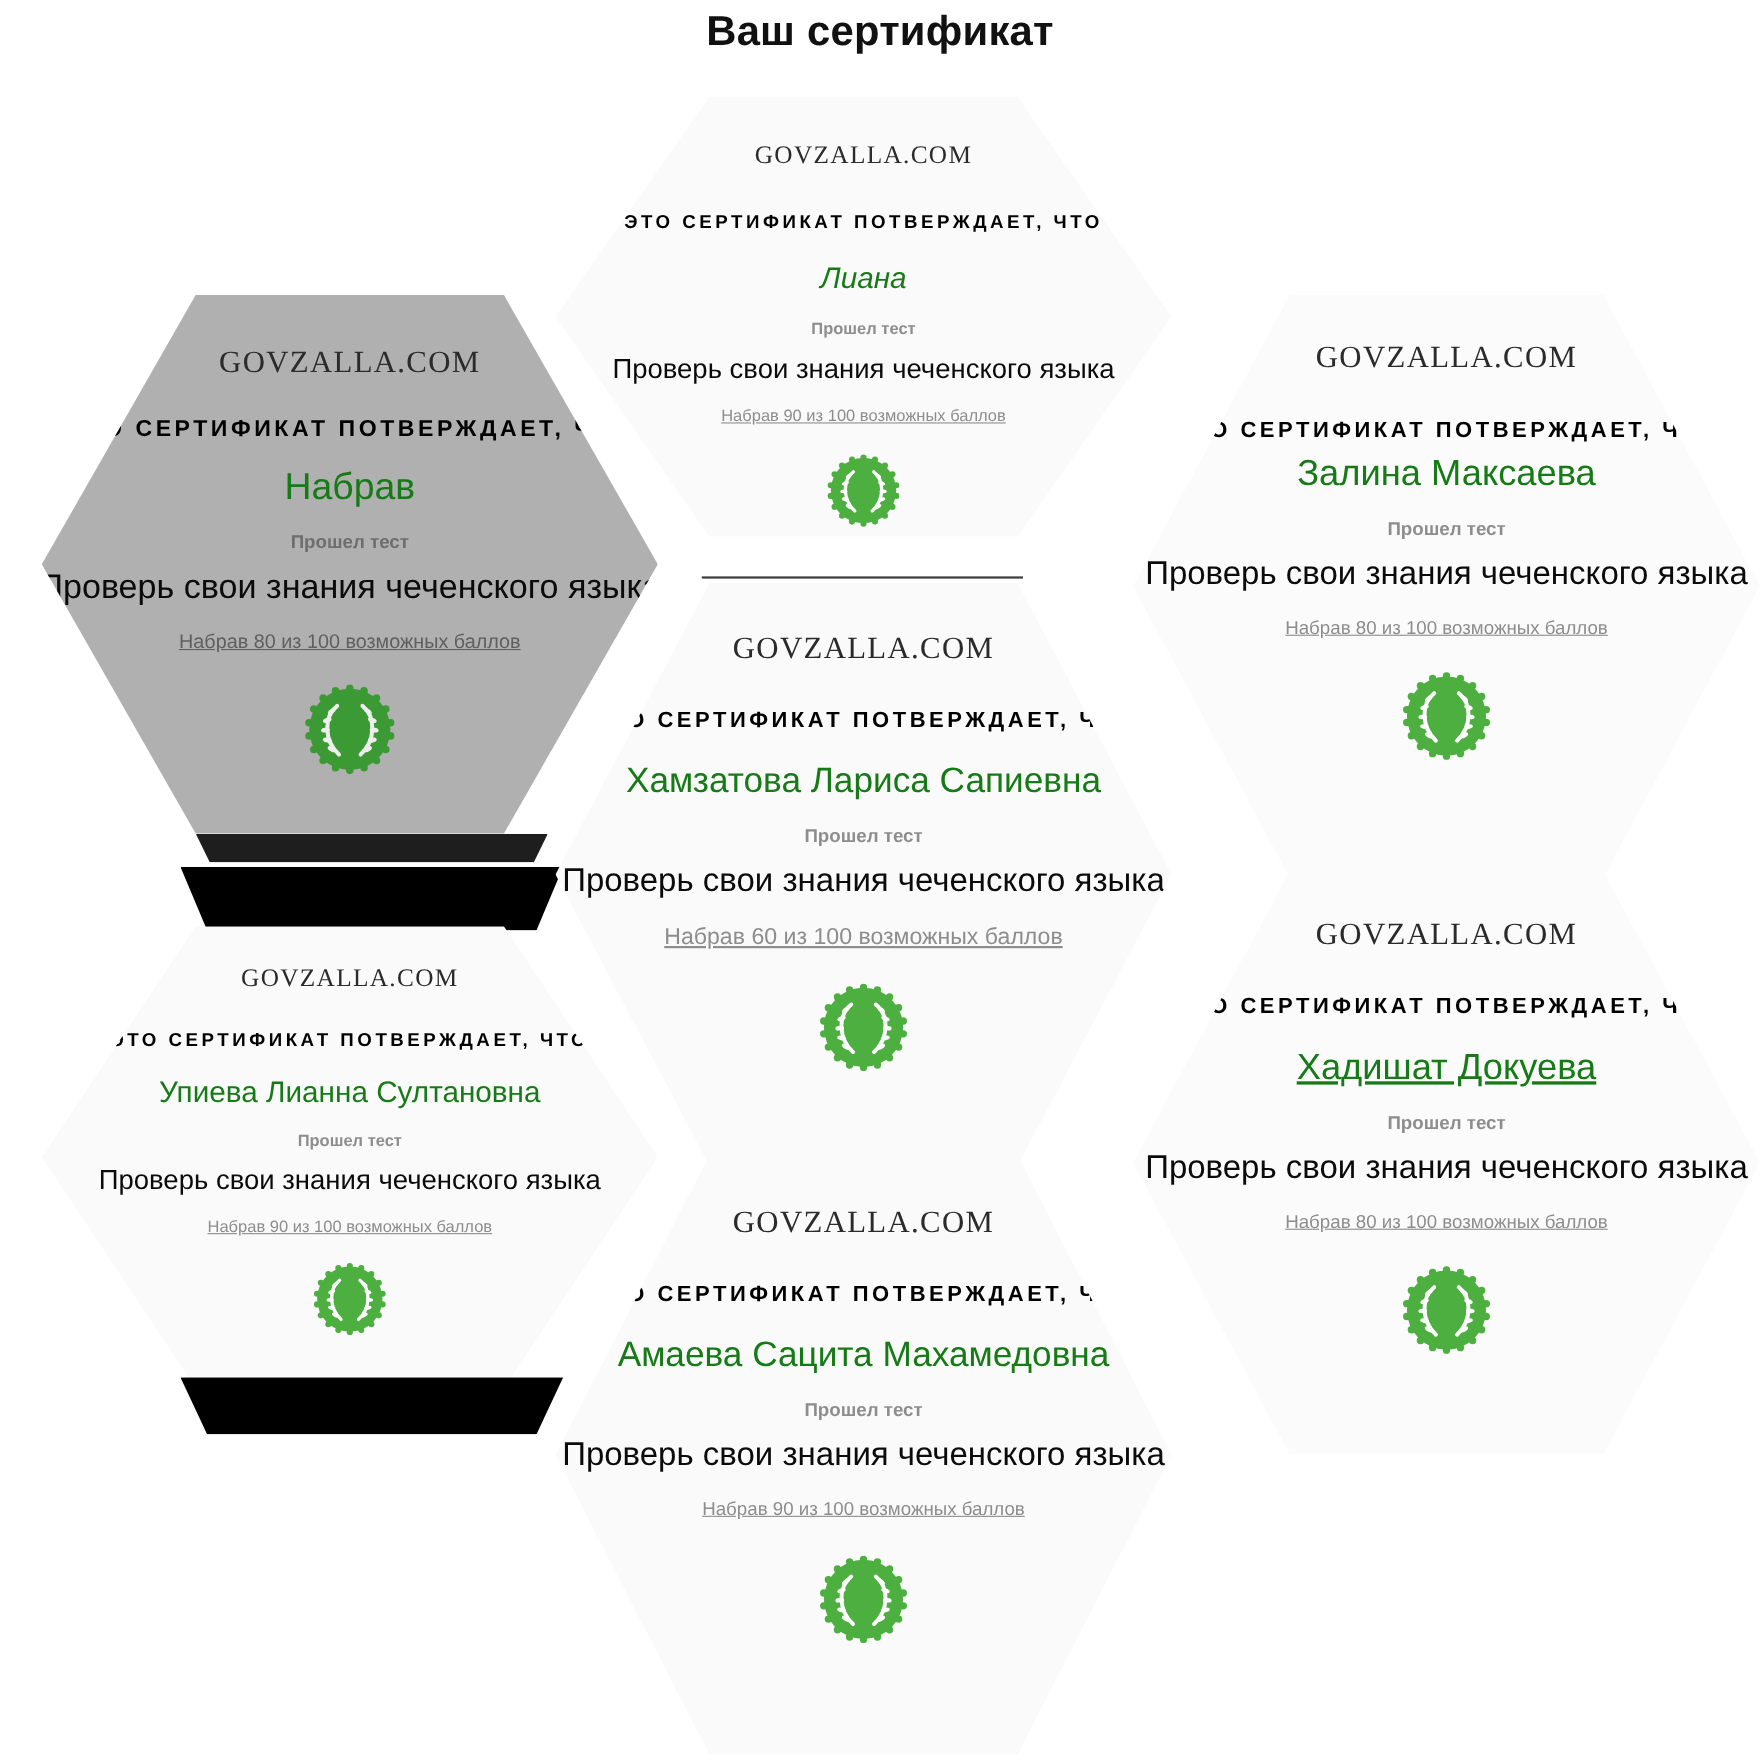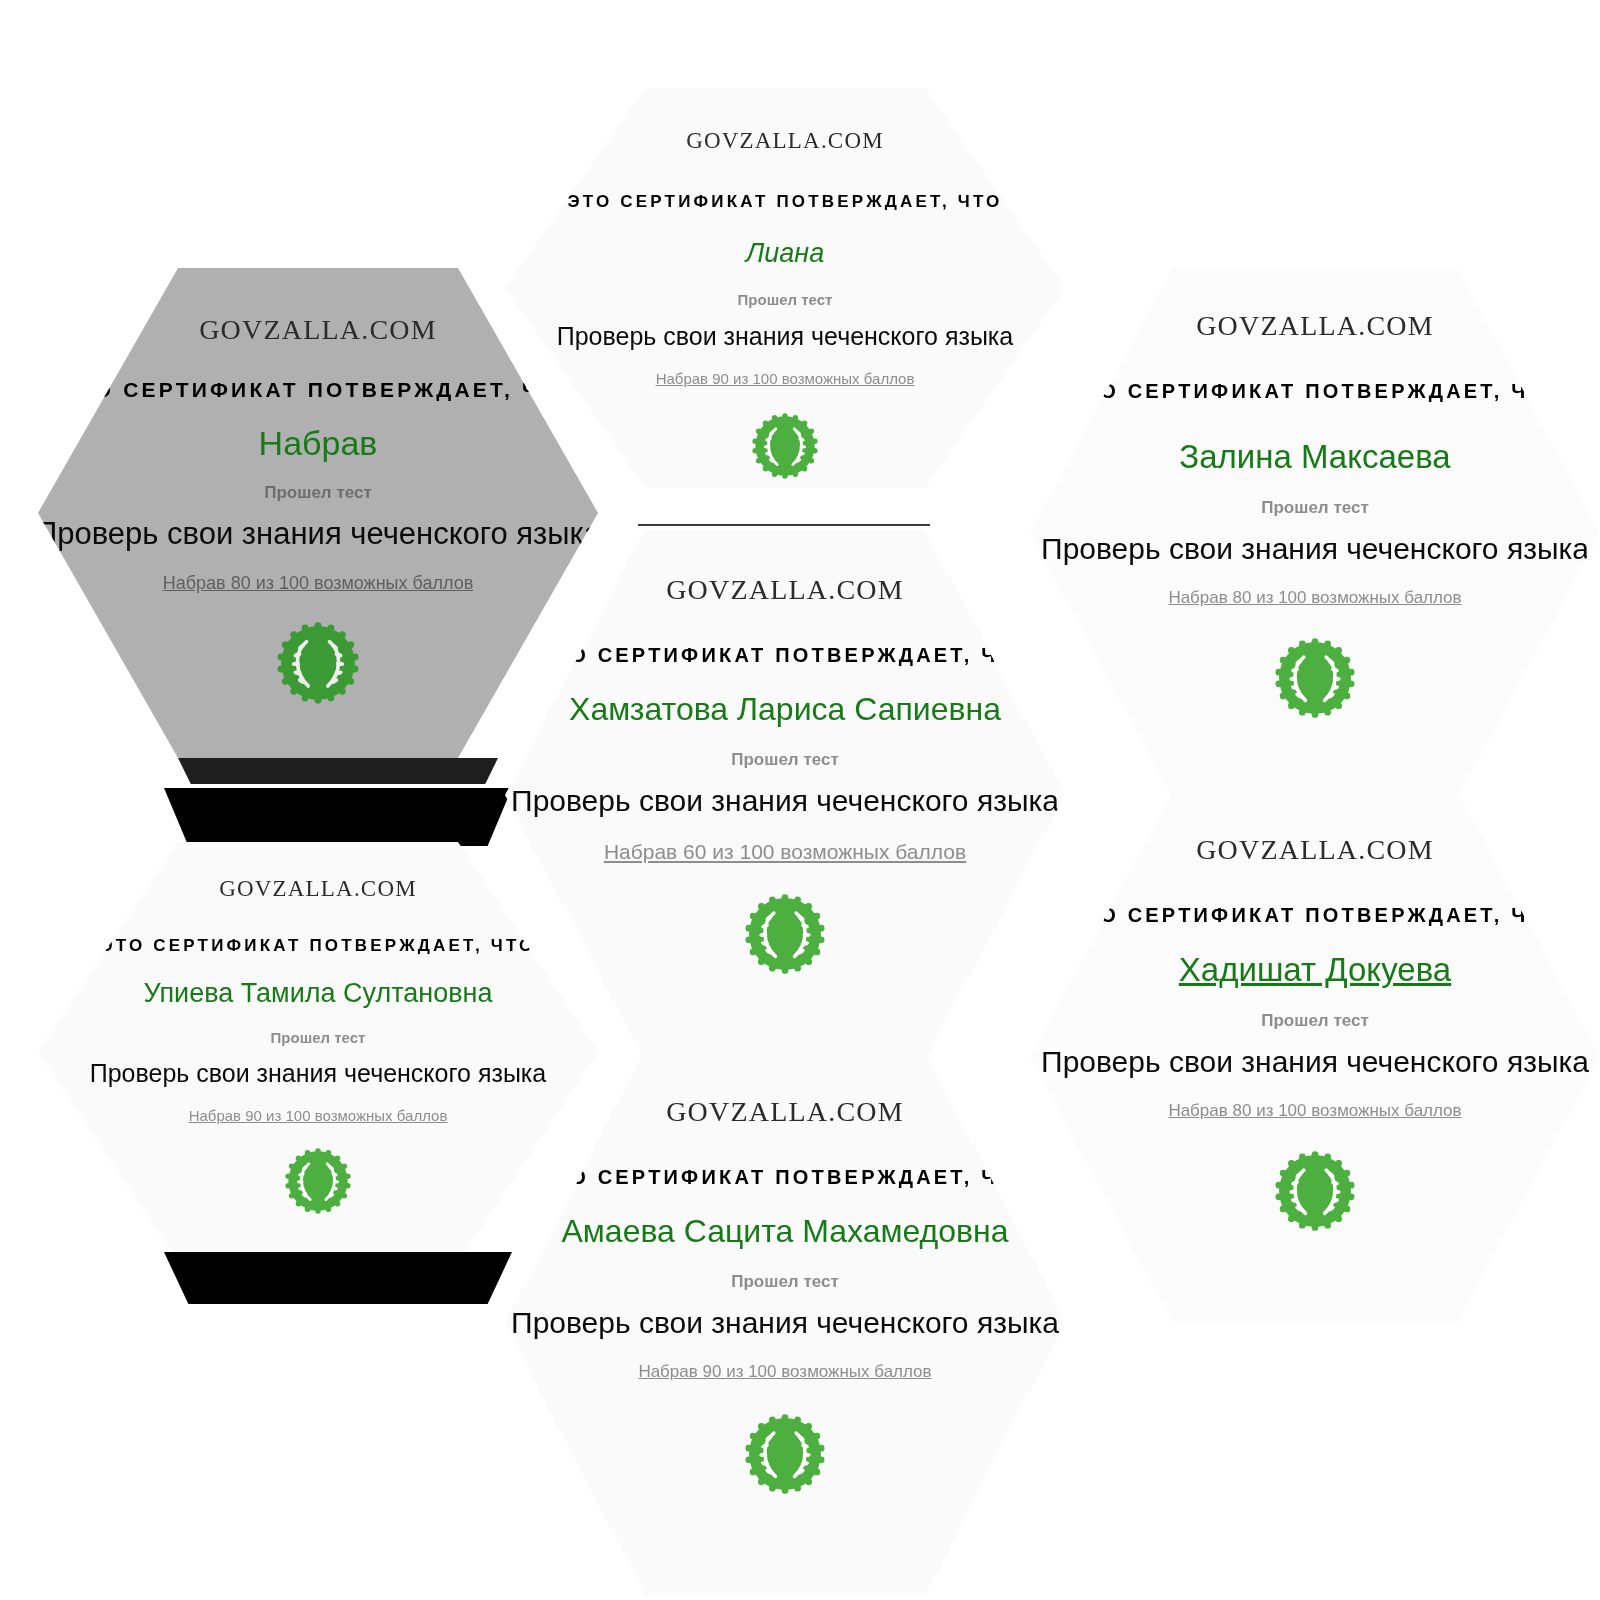--- a/index.html
+++ b/index.html
@@ -115,20 +115,21 @@
     position: absolute;
     background: #3b3b3b;
     height: 2px;
   }
 </style>
 </head>
 <body>
 
 <div id="page">
 
+  <div class="page-title">Ваш сертификат</div>
 
   <div class="cert light" style="left:505px; top:88px; width:560px; height:400px;">
     <div class="cert-inner" style="padding-top:34px;">
       <div class="brand" style="font-size:23px; margin-top:6px;">GOVZALLA.COM</div>
       <div class="confirm" style="font-size:17px; margin-top:38px;">ЭТО СЕРТИФИКАТ ПОТВЕРЖДАЕТ, ЧТО</div>
       <div class="recipient" style="font-size:27px; margin-top:26px;font-style:italic;">Лиана</div>
       <div class="passed" style="font-size:15px; margin-top:22px;">Прошел тест</div>
       <div class="testname" style="font-size:25px; margin-top:14px;">Проверь свои знания чеченского языка</div>
       <div class="score" style="font-size:15px; margin-top:19px;">Набрав 90 из 100 возможных баллов</div>
       <div class="seal-wrap" style="margin-top:26px;">
@@ -233,21 +234,21 @@
     </div>
   </div>
 
   <div class="footer-band dark-gray" style="left:178px; top:758px; width:320px; height:26px; clip-path:polygon(0% 0%, 100% 0%, 96% 100%, 4% 100%); -webkit-clip-path:polygon(0% 0%, 100% 0%, 96% 100%, 4% 100%);"></div>
   <div class="footer-band" style="left:164px; top:788px; width:348px; height:58px; clip-path:polygon(0% 0%, 100% 0%, 93% 100%, 7% 100%); -webkit-clip-path:polygon(0% 0%, 100% 0%, 93% 100%, 7% 100%);"></div>
 
   <div class="cert plain" style="left:1030px; top:268px; width:570px; height:530px;">
     <div class="cert-inner" style="padding-top:30px;">
       <div class="brand" style="font-size:28px; margin-top:12px;">GOVZALLA.COM</div>
       <div class="confirm" style="font-size:20px; margin-top:38px;">ЭТО СЕРТИФИКАТ ПОТВЕРЖДАЕТ, ЧТО</div>
-      <div class="recipient" style="font-size:33px; margin-top:35px;">Залина Максаева</div>
+      <div class="recipient" style="font-size:33px; margin-top:8px;">Залина Максаева</div>
       <div class="passed" style="font-size:17px; margin-top:22px;">Прошел тест</div>
       <div class="testname" style="font-size:30px; margin-top:14px;">Проверь свои знания чеченского языка</div>
       <div class="score" style="font-size:17px; margin-top:22px;">Набрав 80 из 100 возможных баллов</div>
       <div class="seal-wrap" style="margin-top:30px;">
         <svg class="seal" width="80" height="80" viewBox="0 0 100 100" aria-hidden="true">
           <g fill="#4caf3f">
             <circle cx="50" cy="50" r="45"></circle>
             <g>
               <circle cx="50" cy="4.5" r="4.2"></circle>
                 <circle cx="65.8" cy="7.3" r="4.2"></circle>
@@ -341,21 +342,21 @@
           </g>
         </svg>
       </div>
     </div>
   </div>
 
   <div class="cert light" style="left:38px; top:842px; width:560px; height:420px;">
     <div class="cert-inner" style="padding-top:24px;">
       <div class="brand" style="font-size:23px; margin-top:10px;">GOVZALLA.COM</div>
       <div class="confirm" style="font-size:17px; margin-top:34px;">ЭТО СЕРТИФИКАТ ПОТВЕРЖДАЕТ, ЧТО</div>
-      <div class="recipient" style="font-size:27px; margin-top:22px;">Упиева Тамила Султановна</div>
+      <div class="recipient" style="font-size:27px; margin-top:22px;">Упиева Лианна Султановна</div>
       <div class="passed" style="font-size:15px; margin-top:20px;">Прошел тест</div>
       <div class="testname" style="font-size:25px; margin-top:13px;">Проверь свои знания чеченского языка</div>
       <div class="score" style="font-size:15px; margin-top:19px;">Набрав 90 из 100 возможных баллов</div>
       <div class="seal-wrap" style="margin-top:24px;">
         <svg class="seal" width="66" height="66" viewBox="0 0 100 100" aria-hidden="true">
           <g fill="#4caf3f">
             <circle cx="50" cy="50" r="45"></circle>
             <g>
               <circle cx="50" cy="4.5" r="4.2"></circle>
                 <circle cx="65.8" cy="7.3" r="4.2"></circle>

